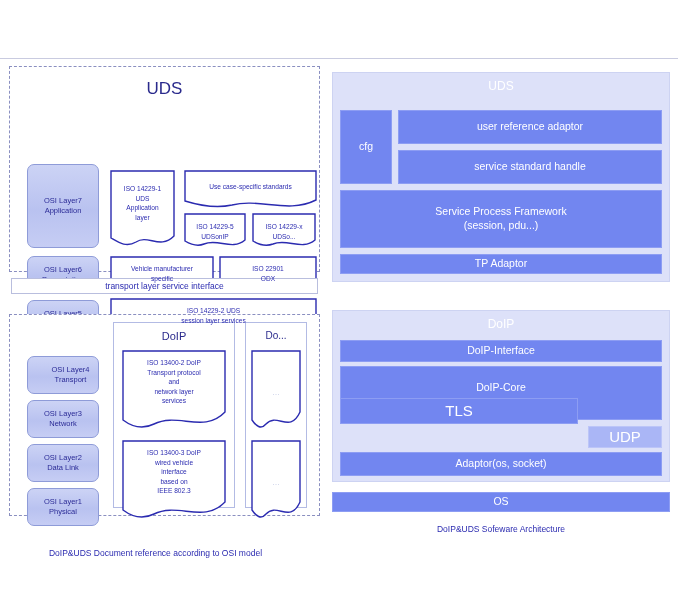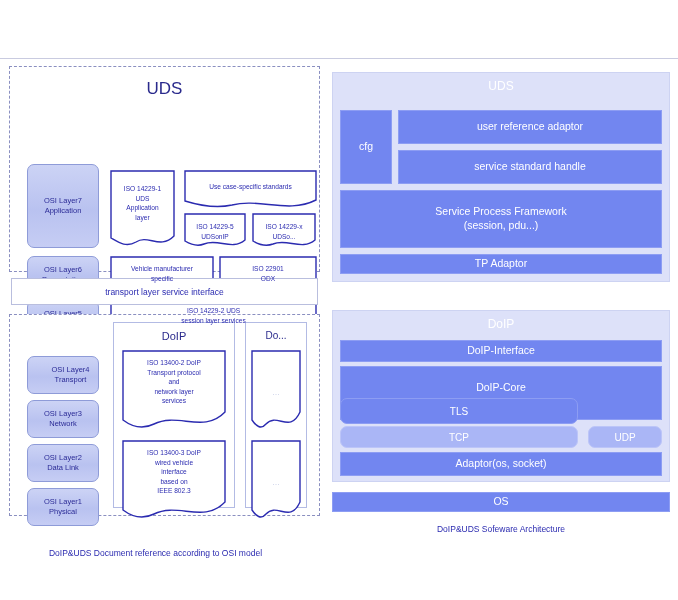--- a/index.html
+++ b/index.html
@@ -171,22 +171,21 @@
     display: flex;
     align-items: center;
     justify-content: center;
     text-align: center;
   }
   .blk.light {
     background: #aab6f6;
     border-color: #bcc5f8;
   }
   .blk.small {
-    font-size: 10px;
-    border-radius: 7px;
+    font-size: 15px;
   }
 
   
   .caption {
     position: absolute;
     color: #2b2bb0;
     font-size: 8.5px;
     text-align: center;
   }
   .cap-left  { left: 0;   top: 524px; width: 311px; margin-top: 24px; }
@@ -268,21 +267,21 @@
     </div>
 
     <div class="doc" style="left:101px; top:232px; width:207px; height:38px;">
       <svg class="doc-svg" viewBox="0 0 207 38" preserveAspectRatio="none">
         <path d="M1,1 L206,1 L206,27 C160,39 100,25 48,31 C28,33 12,31 1,29 Z" fill="#ffffff" stroke="#2b2bb0" stroke-width="1.4"></path>
       </svg>
       <div class="doc-text" style="white-space:pre-line; top:8px;">ISO 14229-2 UDS
 session layer services</div>
     </div>
 
-    <div class="plain-box" style="left:2px; top:212px; width:307px; height:27px;">
+    <div class="plain-box" style="left:2px; top:212px; width:307px; height:16px;">
       <span>transport layer service interface</span>
     </div>
 
     <div class="dash-group doip-group"></div>
 
     <div class="inner-frame" style="left:104px; top:256px; width:122px; height:186px;">
       <div class="inner-frame-title">DoIP</div>
     </div>
     <div class="inner-frame" style="left:236px; top:256px; width:62px; height:186px;">
       <div class="inner-frame-title small">Do...</div>
@@ -378,23 +377,20 @@
     </div>
 
     <div class="blk" style="left:8px; top:294px; width:322px; height:54px;">
       <span style="position:absolute; left:0; right:0; top:14px;">DoIP-Core</span>
     </div>
 
     <div class="blk small" style="left:8px; top:326px; width:238px; height:26px; z-index:3;">
       <span>TLS</span>
     </div>
 
-    <div class="blk light small" style="left:8px; top:354px; width:238px; height:22px; z-index:3;">
-      <span>TCP</span>
-    </div>
 
     <div class="blk light small" style="left:256px; top:354px; width:74px; height:22px; z-index:3;">
       <span>UDP</span>
     </div>
 
     <div class="blk" style="left:8px; top:380px; width:322px; height:24px;">
       <span>Adaptor(os, socket)</span>
     </div>
 
     <div class="blk" style="left:0; top:420px; width:338px; height:20px;">

